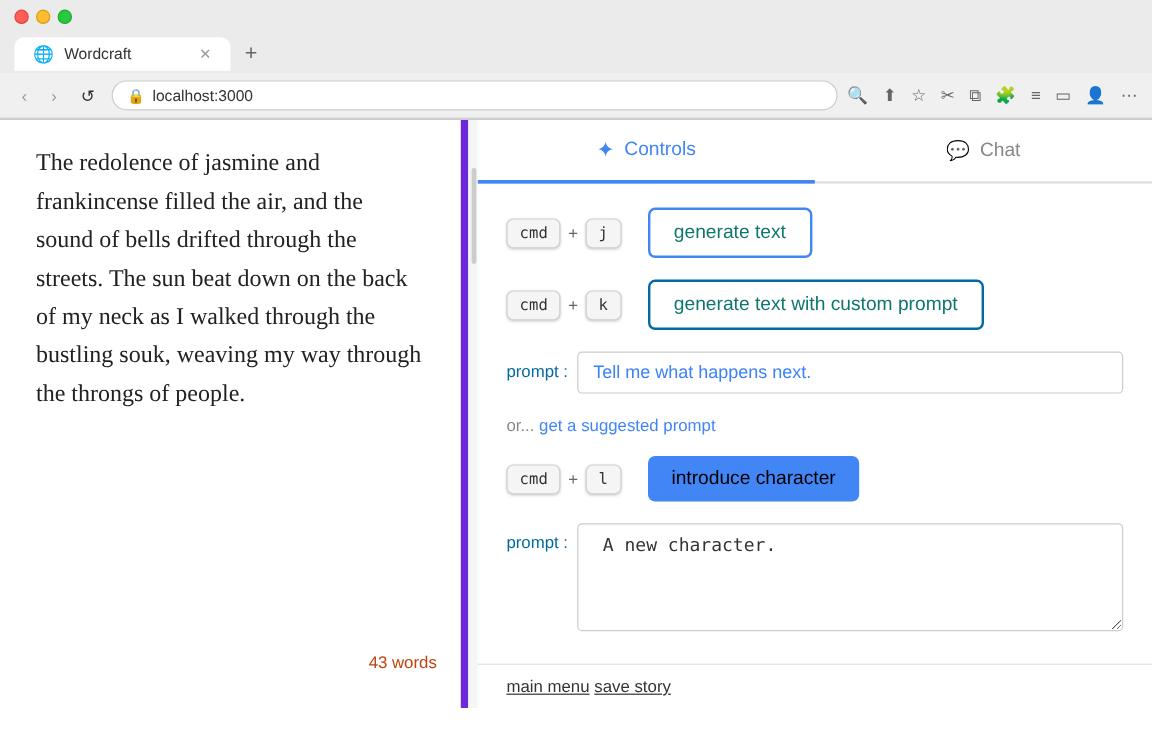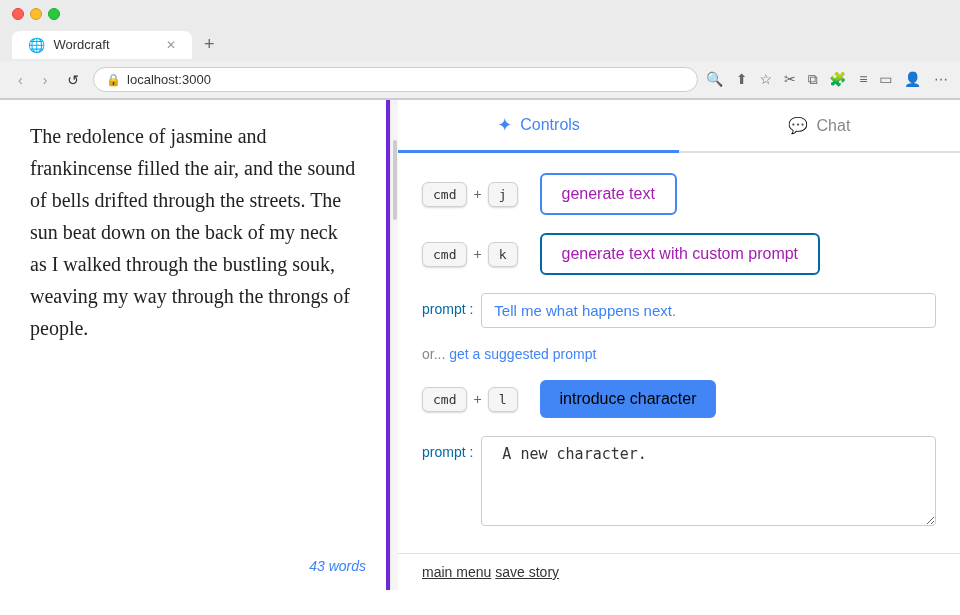--- a/index.html
+++ b/index.html
@@ -26,23 +26,23 @@
     .address-input { flex: 1; background: #fff; border: 1px solid #ccc; border-radius: 16px; padding: 4px 12px; font-size: 13px; color: #333; display: flex; align-items: center; gap: 6px; }
     .lock-icon { color: #666; font-size: 12px; }
     .address-text { font-size: 13px; color: #333; }
     .toolbar-icons { display: flex; gap: 12px; color: #666; font-size: 14px; }
     .toolbar-icon { cursor: pointer; }
 
     
     .main-content { display: flex; height: 490px; }
 
     
-    .editor-panel { width: 390px; border-right: 4px solid #6d28d9; padding: 20px 30px; position: relative; overflow-y: auto; }
+    .editor-panel { width: 390px; border-right: 6px solid #6d28d9; padding: 20px 30px; position: relative; overflow-y: auto; }
     .editor-text { font-size: 20px; line-height: 1.6; color: #222; font-family: Georgia, serif; }
-    .word-count { position: absolute; bottom: 16px; right: 20px; color: #3b82f6; font-size: 14px; font-style: italic; }
+    .word-count { position: absolute; bottom: 30px; right: 20px; color: #c2410c; font-size: 14px; }
 
     
     .scrollbar { width: 8px; background: #f5f5f5; border-left: 1px solid #e8e8e8; display: flex; justify-content: center; }
     .scrollbar-thumb { width: 4px; height: 80px; background: #ccc; border-radius: 4px; margin-top: 40px; }
 
     
     .controls-panel { flex: 1; display: flex; flex-direction: column; overflow-y: auto; }
 
     
     .panel-tabs { display: flex; border-bottom: 2px solid #e0e0e0; }
@@ -55,21 +55,21 @@
     
     .controls-content { padding: 20px 24px; display: flex; flex-direction: column; gap: 18px; }
 
     
     .cmd-row { display: flex; align-items: center; gap: 22px; }
     .kbd-group { display: flex; align-items: center; gap: 6px; }
     .kbd { background: #f5f5f5; border: 1px solid #d0d0d0; border-radius: 6px; padding: 4px 10px; font-size: 13px; font-family: monospace; color: #333; box-shadow: 0 1px 2px rgba(0,0,0,0.15); }
     .plus { color: #666; font-size: 14px; }
 
     
-    .btn-outline { border: 2px solid #4285f4; border-radius: 6px; background: #fff; color: #a21caf; padding: 10px 20px; font-size: 16px; cursor: pointer; white-space: nowrap; }
+    .btn-outline { border: 2px solid #4285f4; border-radius: 6px; background: #fff; color: #0f766e; padding: 10px 20px; font-size: 16px; cursor: pointer; white-space: nowrap; }
     .btn-outline.active { border: 2px solid #0369a1; }
     .btn-solid { background: #4285f4; border: none; border-radius: 6px; color: #000000; padding: 10px 20px; font-size: 16px; cursor: pointer; white-space: nowrap; }
 
     
     .prompt-section { display: flex; align-items: flex-start; gap: 8px; }
     .prompt-label { color: #0369a1; font-size: 14px; padding-top: 8px; white-space: nowrap; }
     .prompt-input { border: 1px solid #ccc; border-radius: 4px; padding: 8px 12px; font-size: 15px; color: #3b82f6; width: 100%; }
     .prompt-textarea { border: 1px solid #ccc; border-radius: 4px; padding: 8px 20px; font-size: 15px; color: #333; width: 100%; height: 90px; resize: vertical; }
     .suggested-link { font-size: 14px; color: #888; }
     .suggested-link a { color: #4285f4; cursor: pointer; }

